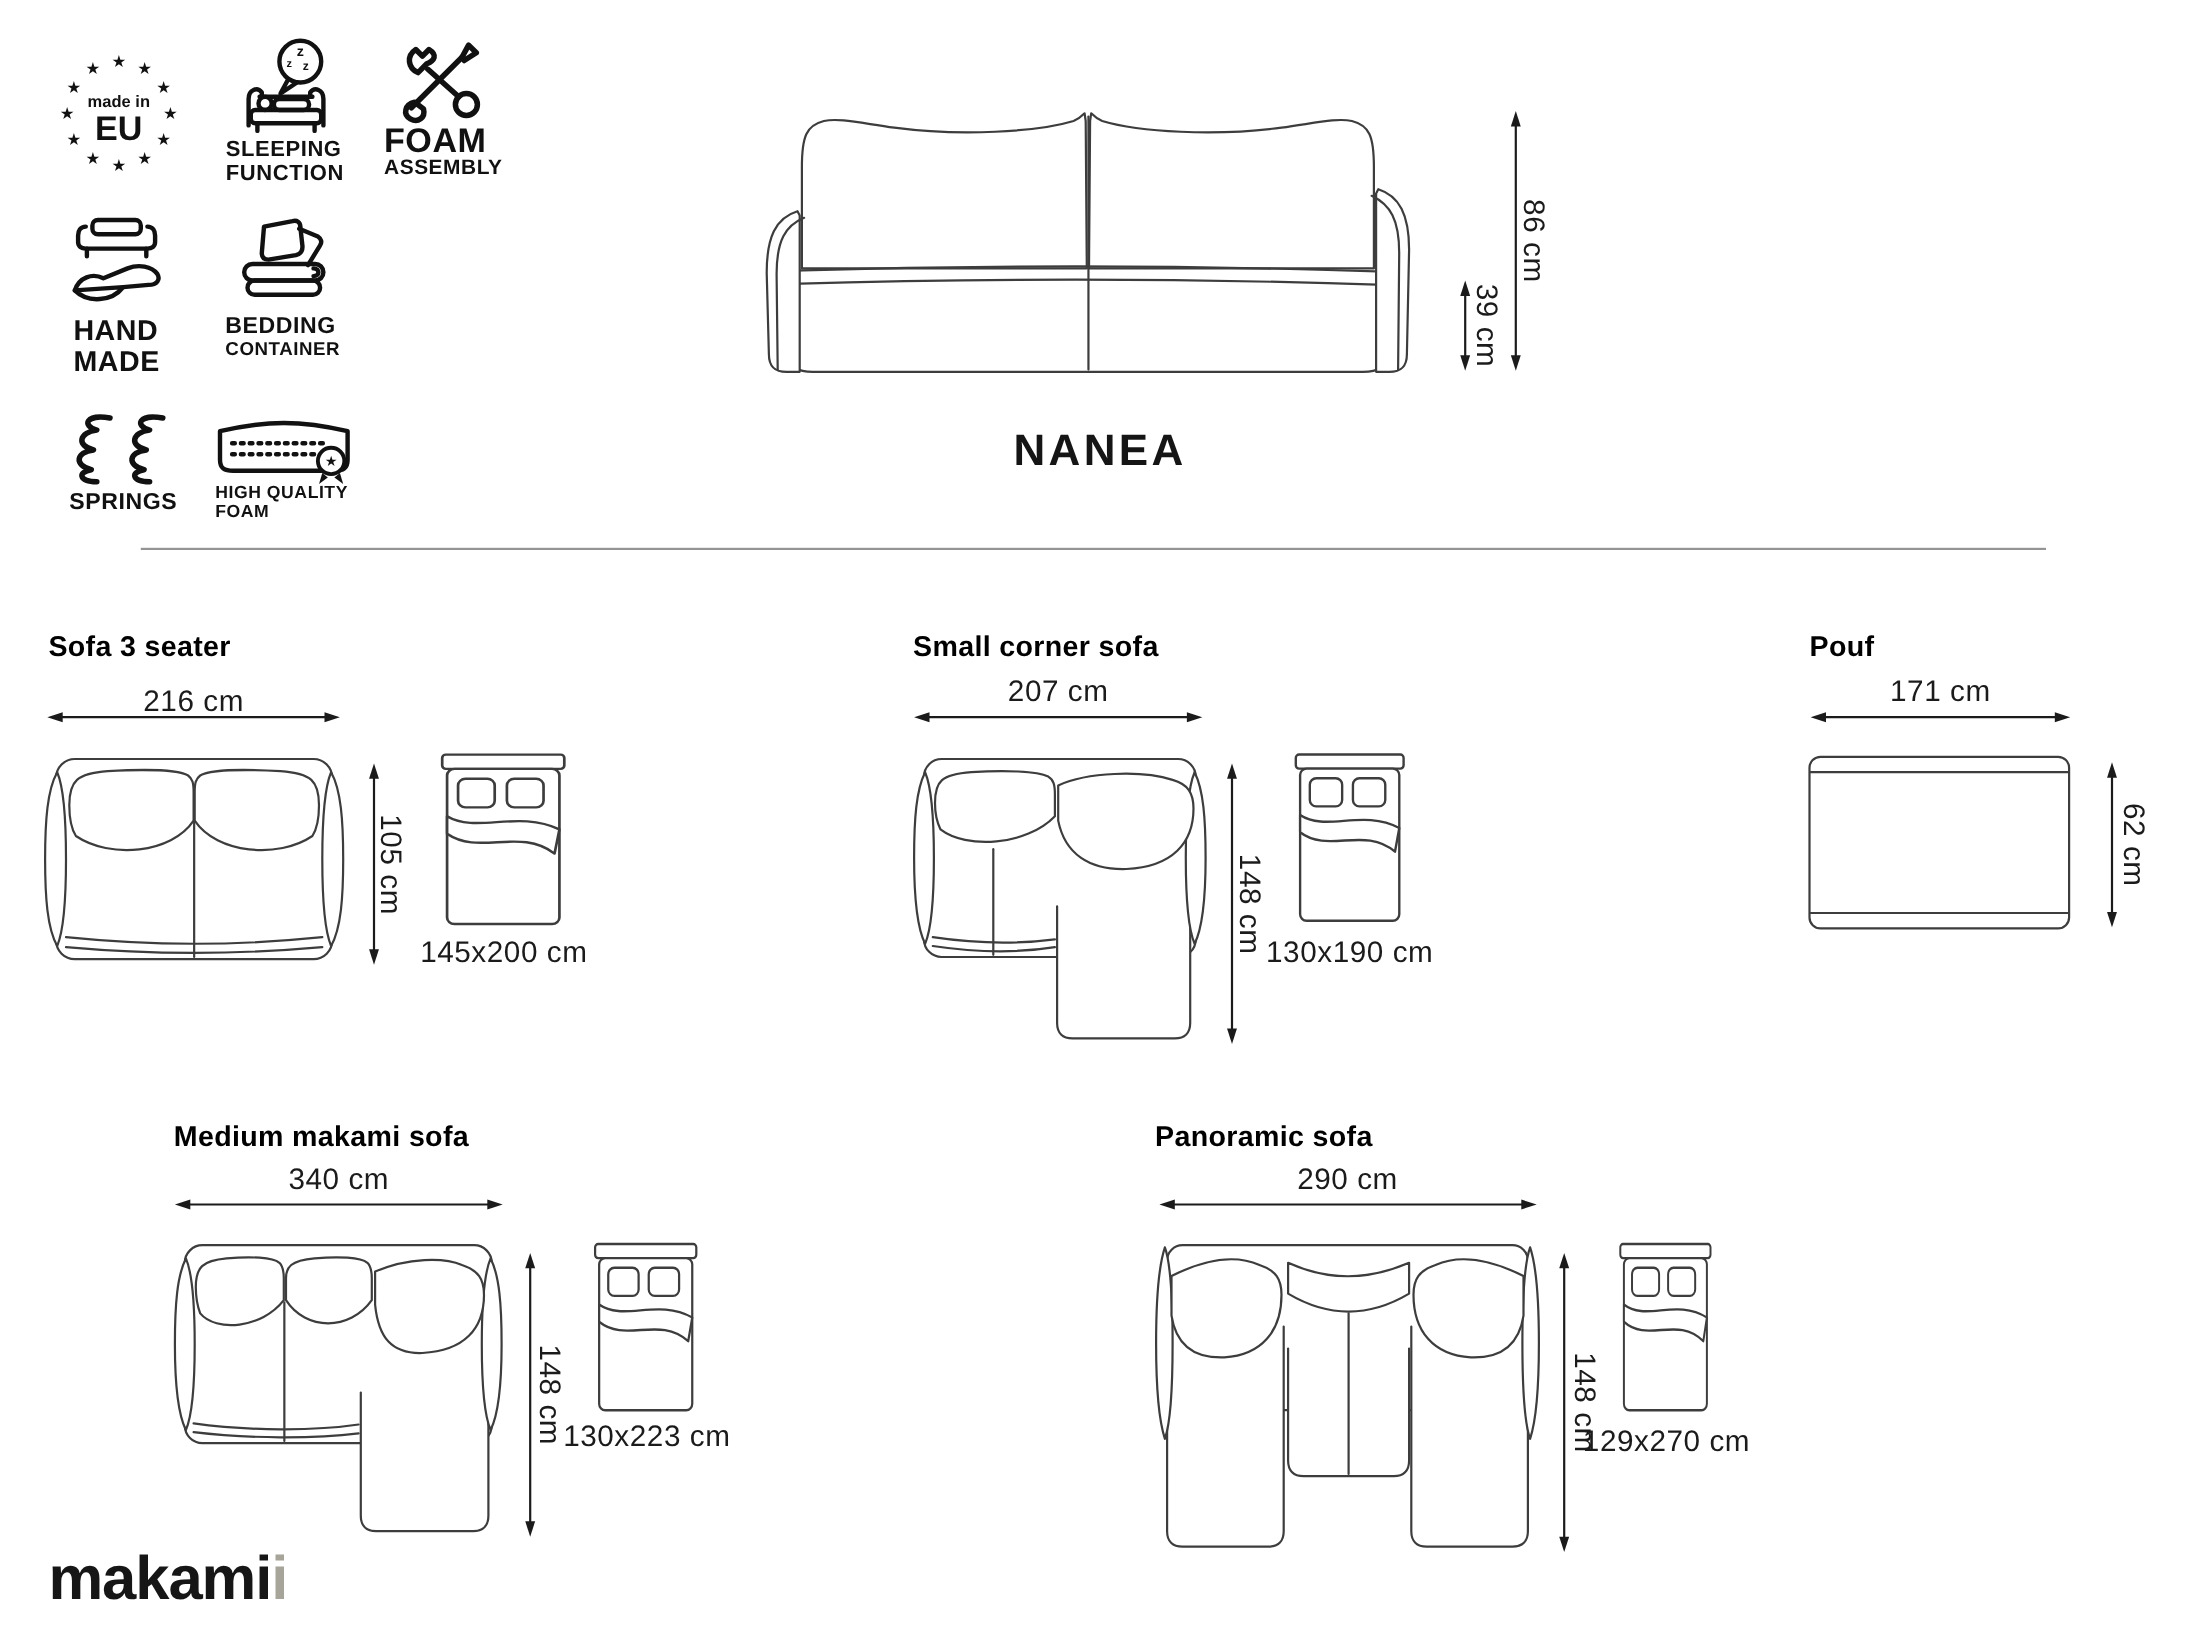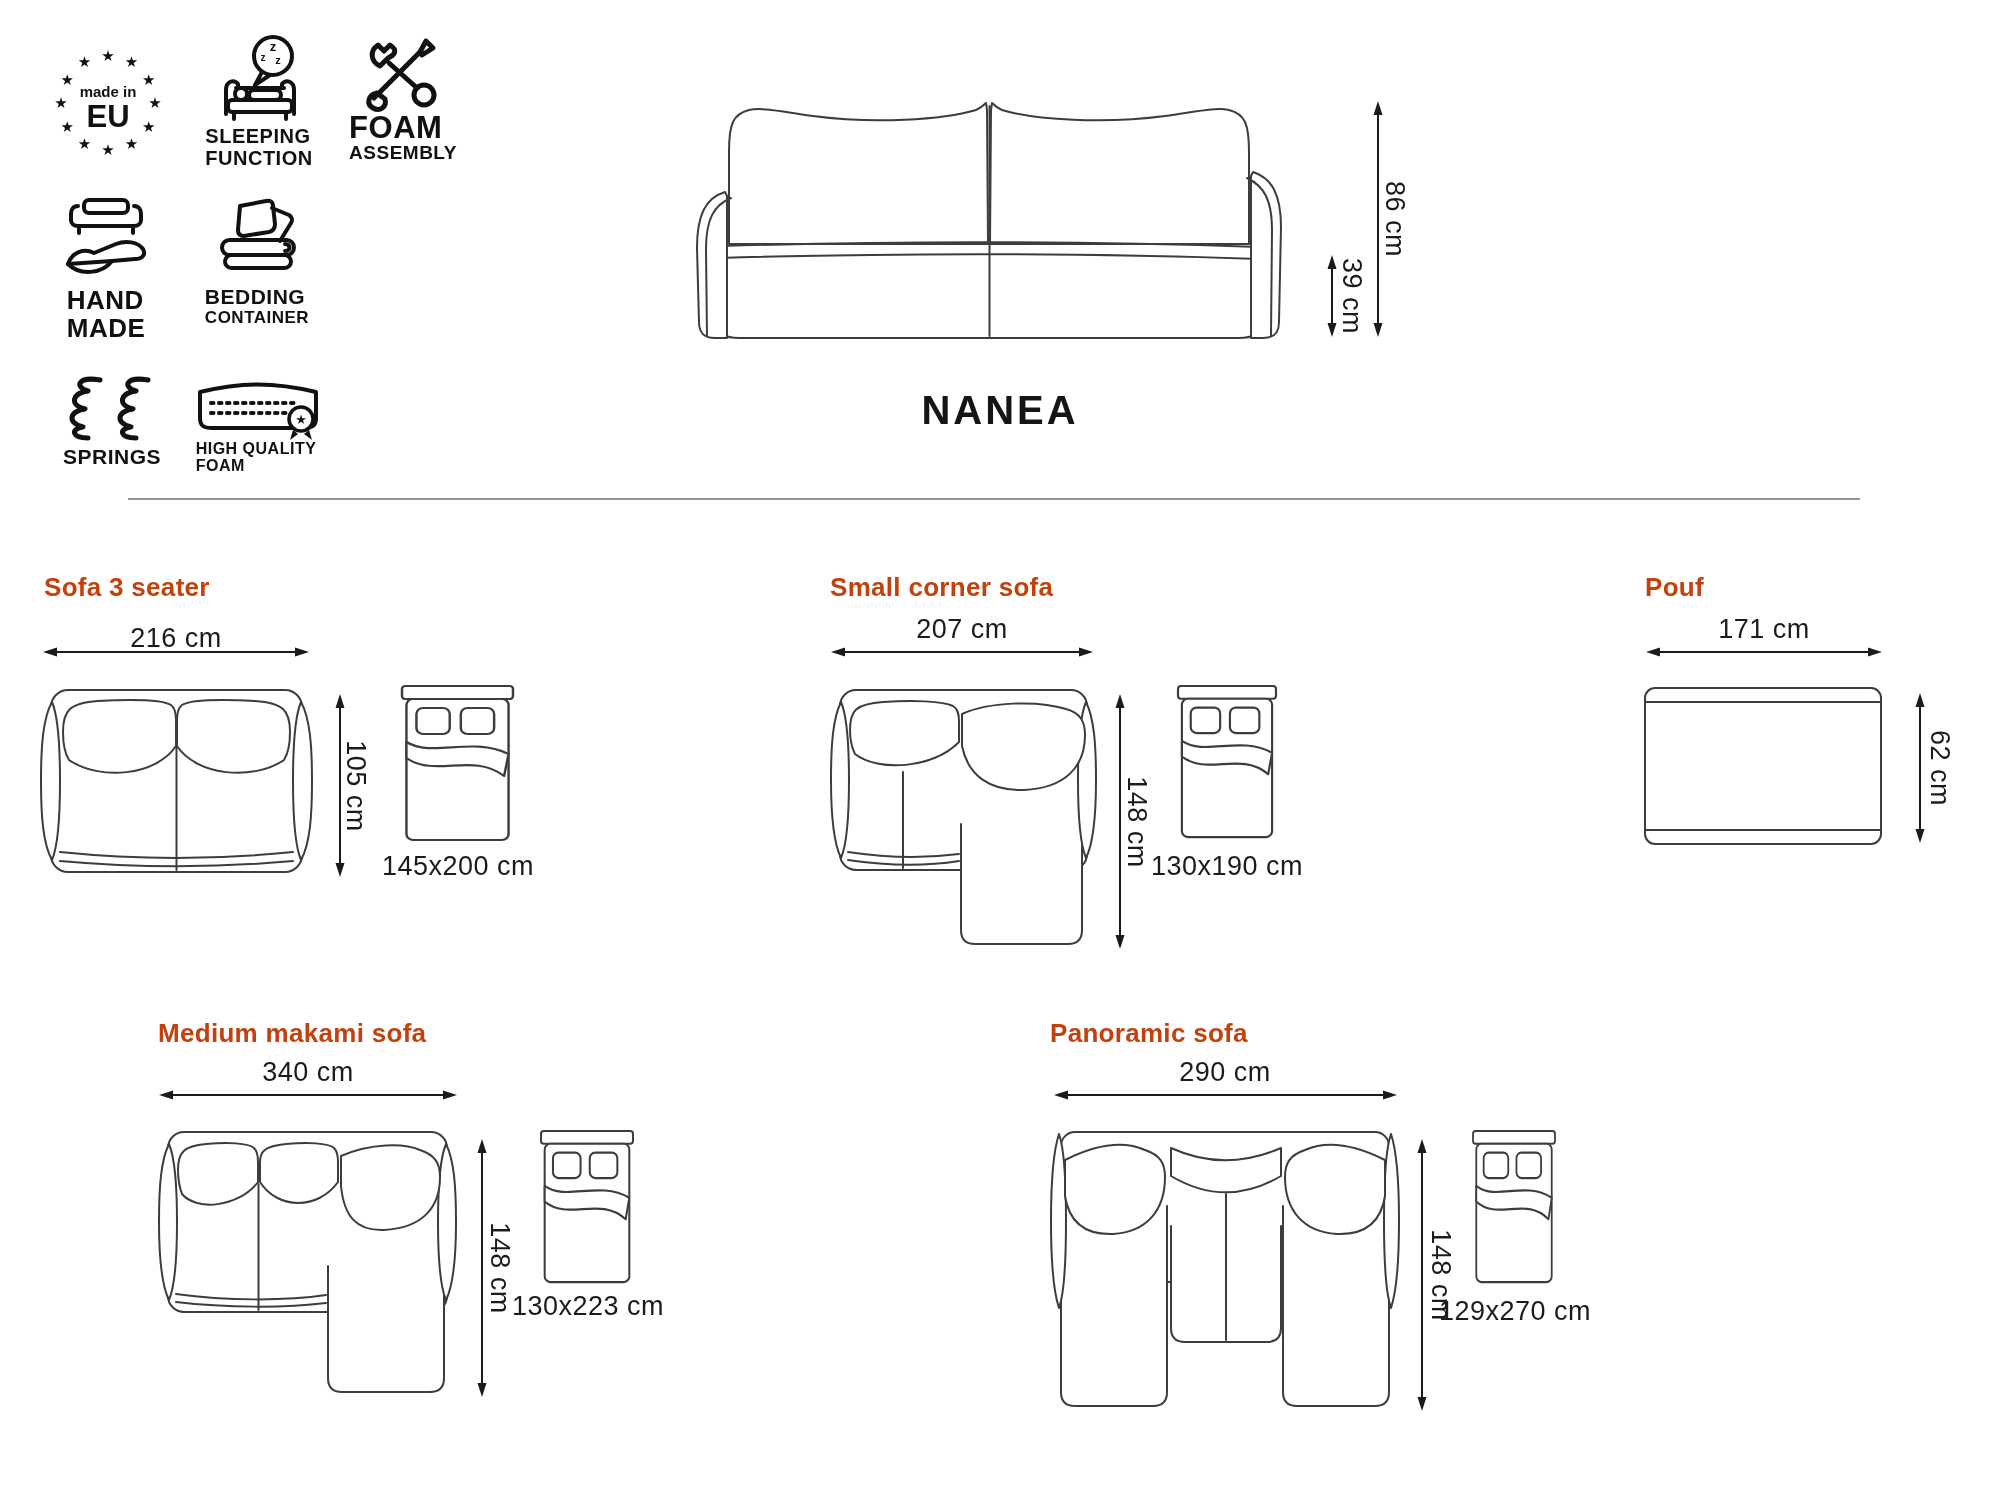--- a/index.html
+++ b/index.html
@@ -9,21 +9,21 @@
   svg{display:block;overflow:visible;}
   
   .bl{position:absolute;transform:translateX(-50%);text-align:left;font-weight:700;
       color:#111;white-space:nowrap;line-height:1.08;letter-spacing:.5px;}.fs16{font-size:16px}.fs17{font-size:17px}.fs19{font-size:19px}
   .fs20{font-size:20px}.fs21{font-size:21px}.fs22{font-size:26px}.fs31{font-size:31px;line-height:1;}
   
   .dim{position:absolute;transform:translate(-50%,-50%);font-size:27px;color:#1b1b1b;
        white-space:nowrap;letter-spacing:.5px;}
   .dim-v{position:absolute;transform:translate(-50%,-50%) rotate(90deg);font-size:27px;
          color:#1b1b1b;white-space:nowrap;letter-spacing:.5px;}
-  .section-title{position:absolute;font-size:26px;font-weight:600;color:#c2410c;letter-spacing:.3px;}
+  .section-title{position:absolute;font-size:26px;font-weight:600;color:#000000;letter-spacing:.3px;}
   .product-name{position:absolute;transform:translate(-50%,-50%);font-size:40px;font-weight:700;
                 letter-spacing:3px;color:#151515;}
   .divider{position:absolute;left:128px;top:498px;width:1732px;height:2px;background:#949494;}
   .logo{position:absolute;left:44px;top:1402px;font-size:56px;font-weight:700;
         letter-spacing:-1px;color:#161616;}
   .logo .accent{color:#a7a599;}
   .arrow line{stroke:#1b1b1b;stroke-width:2;}
   .arrow polygon{fill:#1b1b1b;stroke:none;}
 </style>
 </head>
@@ -341,14 +341,17 @@
     <g fill="#ffffff" stroke="#3d3d3d" stroke-width="2.2" stroke-linecap="round" stroke-linejoin="round">
       <rect x="0" y="2" width="100" height="13" rx="3"></rect>
       <rect x="4" y="15" width="92" height="141" rx="6"></rect>
       <rect x="13" y="24" width="30" height="26" rx="6"></rect>
       <rect x="53" y="24" width="30" height="26" rx="6"></rect>
       <path d="M4,58 C28,74 62,52 96,70 L92,92 C64,68 30,94 4,74 Z"></path>
     </g>
   </svg>
   <div class="dim" style="left:1515px;top:1311px">129x270 cm</div>
 
+  <div class="logo">
+    <span>makami</span><span class="accent">i</span>
+  </div>
 
 </div>
 
 </body></html>

